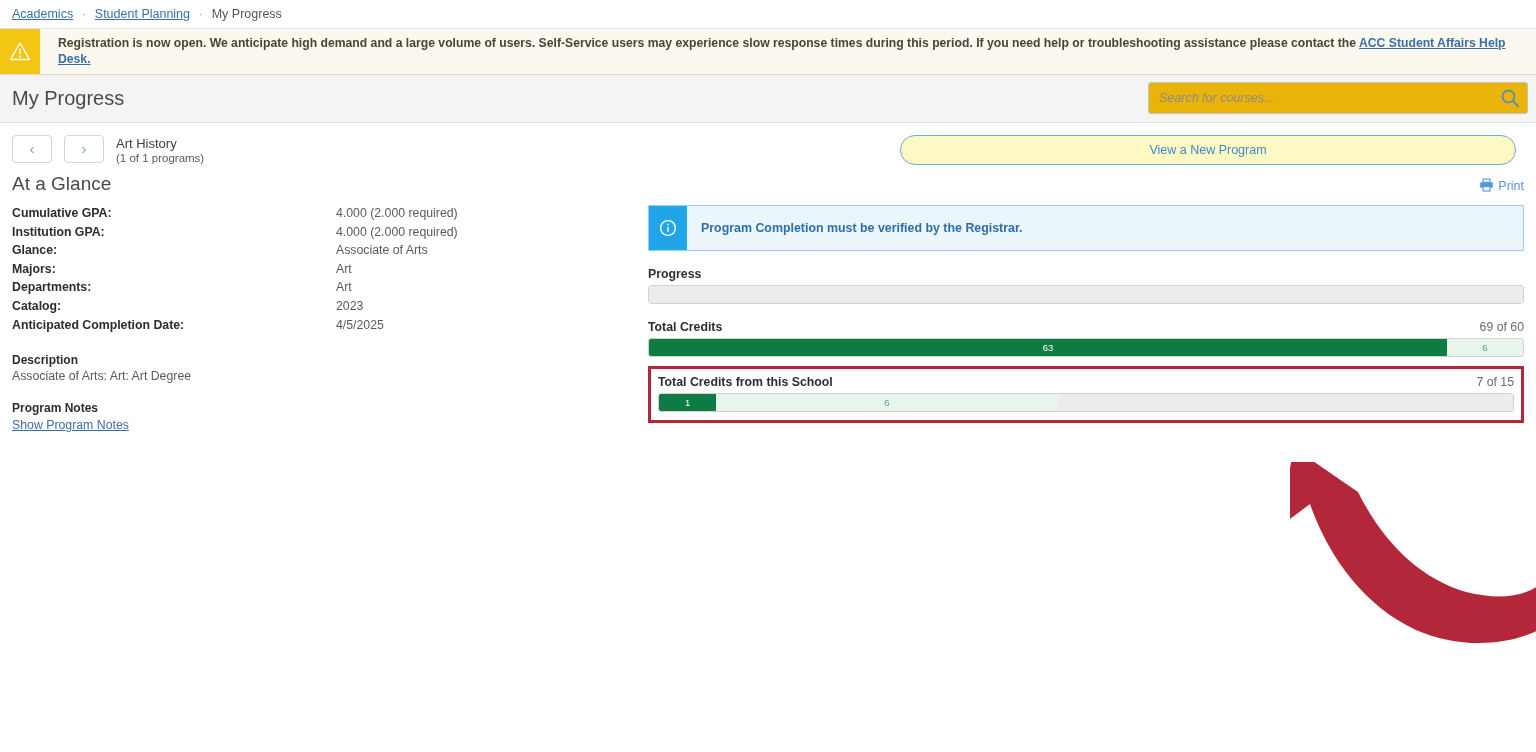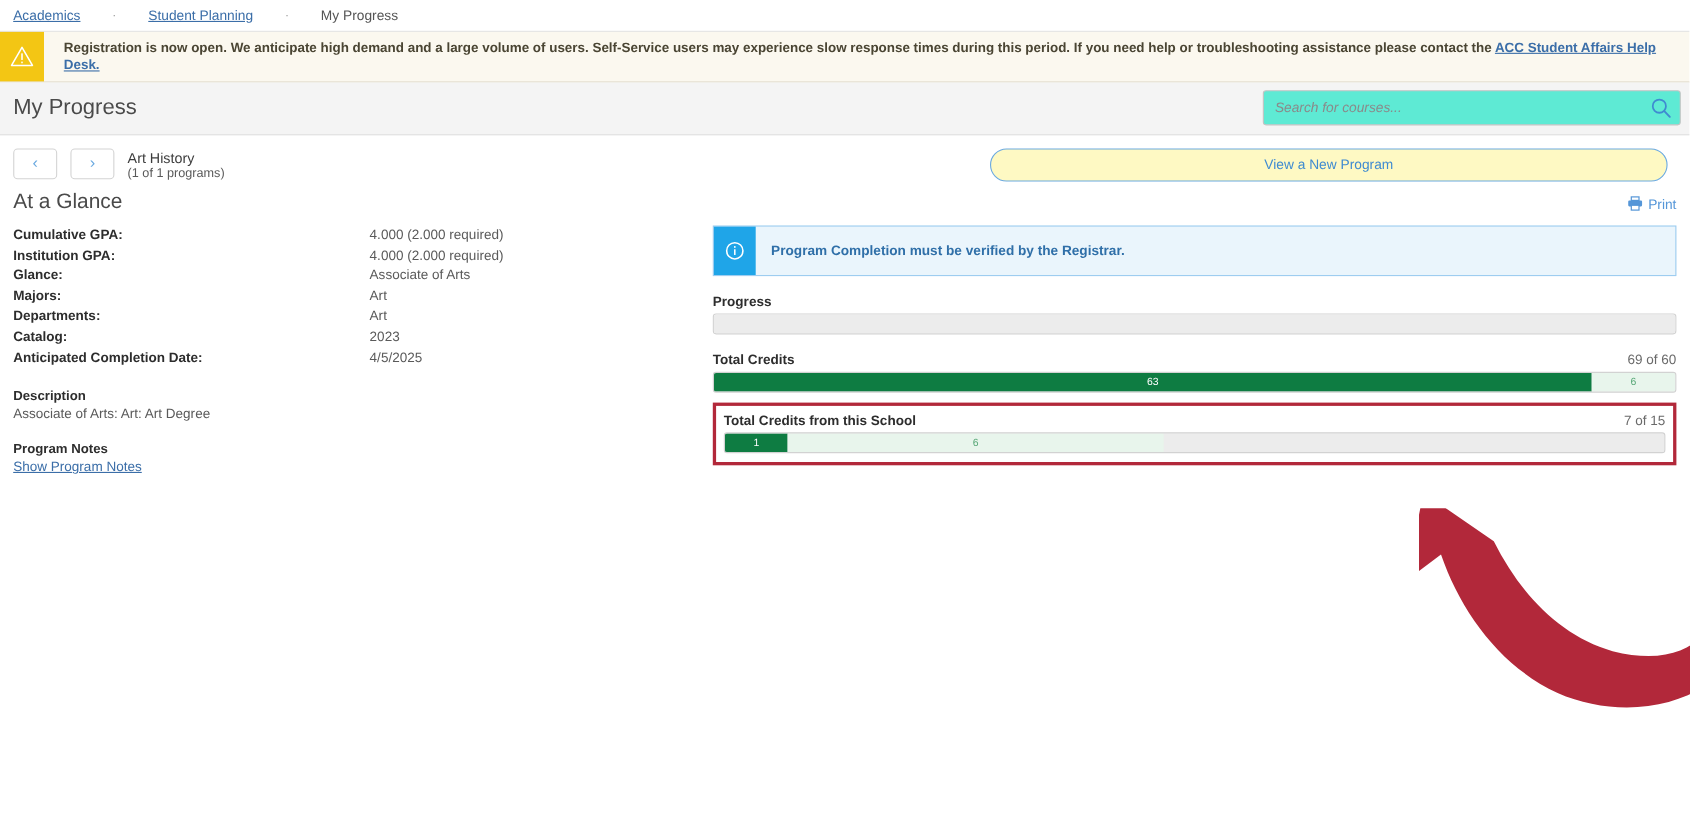--- a/index.html
+++ b/index.html
@@ -14,21 +14,20 @@
 
   
   .breadcrumb-bar {
     height: 29px;
     display: flex;
     align-items: center;
     padding-left: 12px;
     font-size: 12.5px;
     border-bottom: 1px solid #e2e2e2;
     background: #ffffff;
-    gap: 20px;
   }
   .crumb-link {
     color: #3b6ea8;
     text-decoration: underline;
     cursor: pointer;
   }
   .crumb-current { color: #555555; }
   .crumb-sep {
     color: #9a9a9a;
     margin: 0 9px;
@@ -82,21 +81,21 @@
   }
   .search-wrap {
     position: relative;
     width: 380px;
   }
   .search-input {
     width: 100%;
     height: 32px;
     border: 1px solid #c3c3c3;
     border-radius: 3px;
-    background: #5eead4;
+    background: #eab308;
     padding: 0 34px 0 10px;
     font-size: 12.5px;
     font-style: italic;
     color: #555;
     font-family: "Liberation Sans", sans-serif;
     outline: none;
   }
   .search-input::placeholder { color: #8a8a8a; font-style: italic; }
   .search-icon {
     position: absolute;

